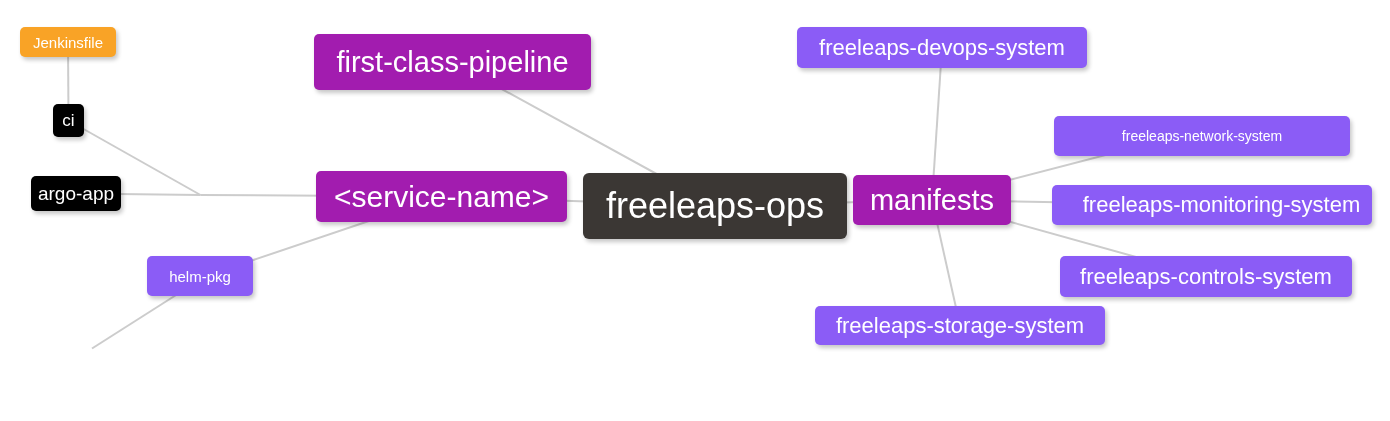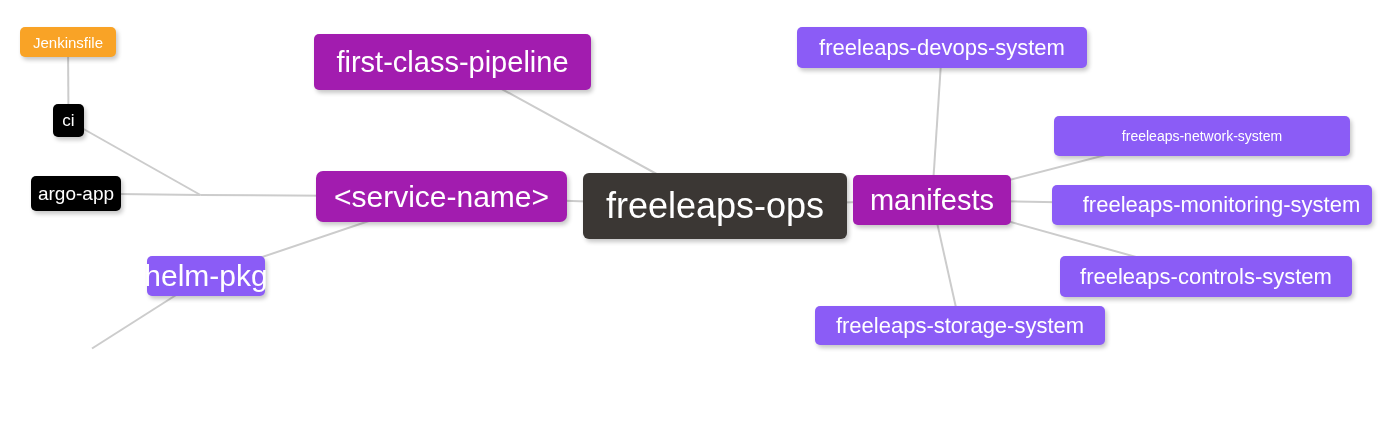--- a/index.html
+++ b/index.html
@@ -44,24 +44,24 @@
   .c-green  { background: #8b5cf6; align-items: center; }
   .c-red    { background: #000000; }
   .c-orange { background: #F9A326; }
   .c-dark   { background: #3B3734; }
 
   
   #n-jenkinsfile          { left: 20px;   top: 27px;  width: 96px;  height: 30px; font-size: 15px; }
   #n-ci                   { left: 53px;   top: 104px; width: 31px;  height: 33px; font-size: 17px; }
   #n-argo_app             { left: 31px;   top: 176px; width: 90px;  height: 35px; font-size: 19px; }
   #n-env                  { left: 156px;  top: 174px; width: 89px;  height: 42px; font-size: 24px; }
-  #n-helm_pkg             { left: 147px;  top: 256px; width: 118px; height: 40px; font-size: 30px; }
+  #n-helm_pkg             { left: 147px;  top: 256px; width: 106px; height: 40px; font-size: 15px; }
   #n-values_env_yaml      { left: 8px;    top: 331px; width: 168px; height: 35px; font-size: 19px; }
   #n-first_class_pipeline { left: 314px;  top: 34px;  width: 277px; height: 56px; font-size: 29px; }
-  #n-service_name         { left: 316px;  top: 171px; width: 251px; height: 51px; font-size: 30px; border-radius: 7px; }
+  #n-service_name         { left: 316px;  top: 171px; width: 251px; height: 51px; font-size: 30px; }
   #n-freeleaps_ops        { left: 583px;  top: 173px; width: 264px; height: 66px; font-size: 36px; border-radius: 6px; }
   #n-manifests            { left: 853px;  top: 175px; width: 158px; height: 50px; font-size: 29px; }
   #n-devops_system        { left: 797px;  top: 27px;  width: 290px; height: 41px; font-size: 22px; }
   #n-network_system       { left: 1054px; top: 110px; width: 296px; height: 40px; font-size: 14px; margin-top: 6px; }
   #n-monitoring_system    { left: 1052px; top: 185px; width: 320px; height: 40px; font-size: 22px; padding-left: 19px; }
   #n-controls_system      { left: 1060px; top: 256px; width: 292px; height: 41px; font-size: 22px; }
   #n-storage_system       { left: 815px;  top: 306px; width: 290px; height: 39px; font-size: 22px; }
 </style>
 </head>
 <body>

